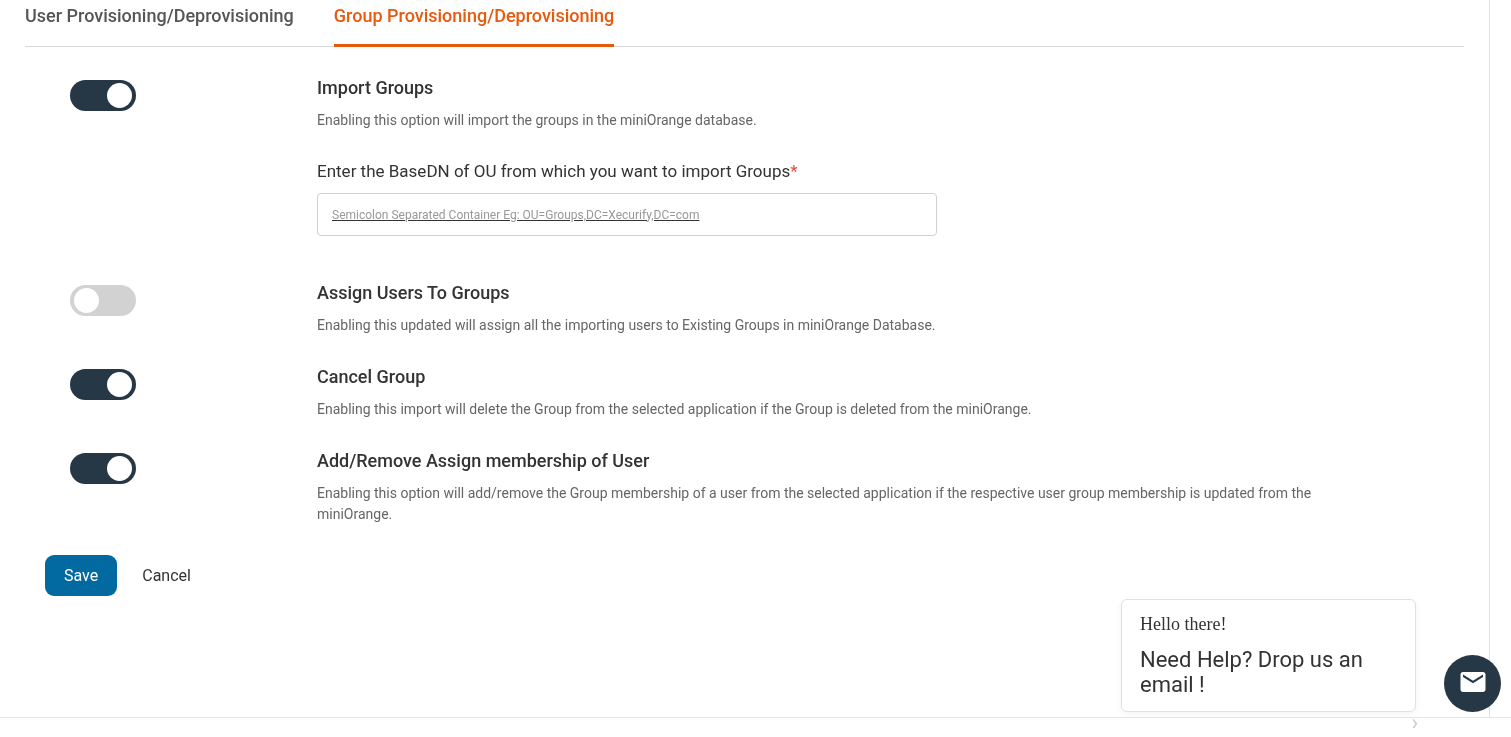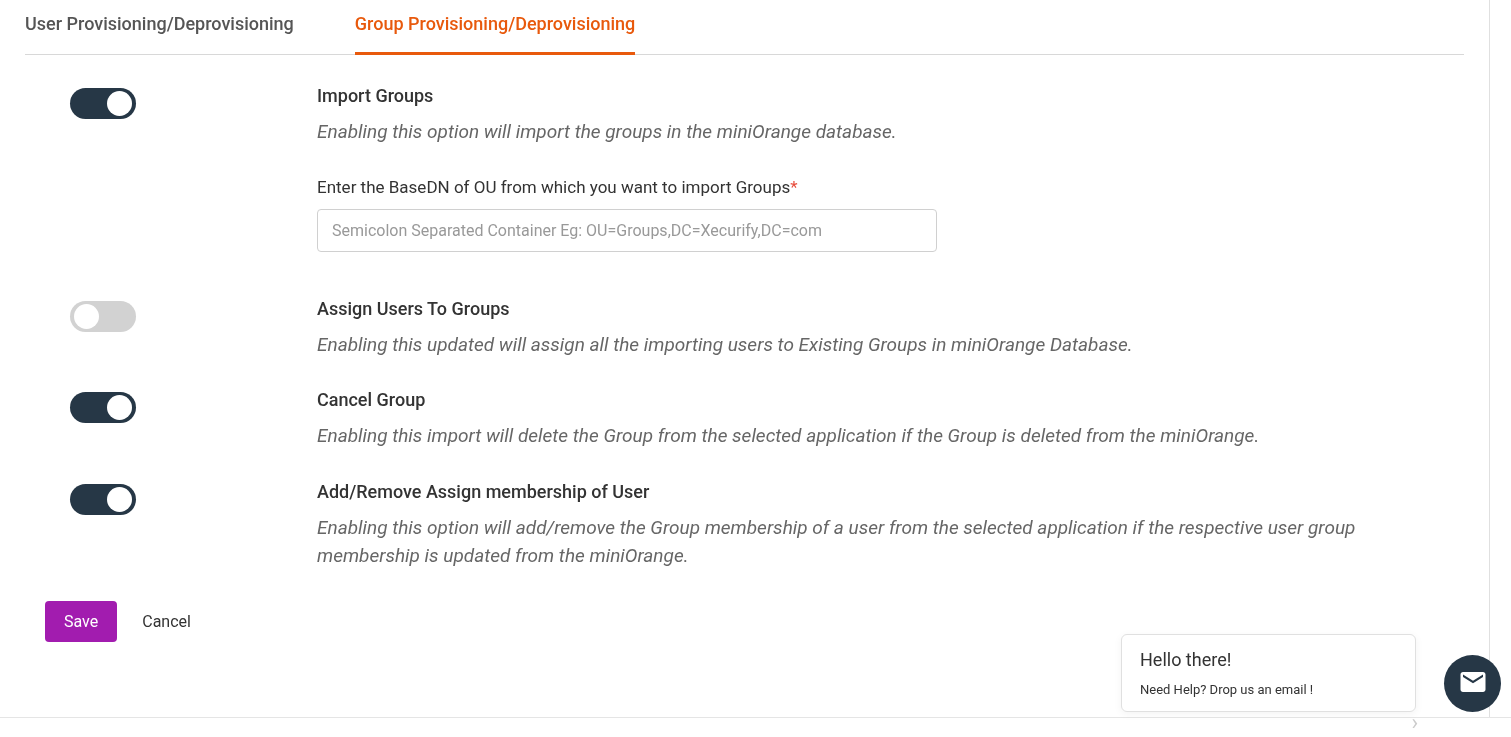--- a/index.html
+++ b/index.html
@@ -18,36 +18,35 @@
     }
     .content-area {
       padding: 0 25px;
       width: 1490px;
       border-right: 1px solid #e0e0e0;
       height: 718px;
     }
     .tabs {
       display: flex;
       border-bottom: 1px solid #d8d8d8;
-      padding-top: 12px;
+      padding-top: 4px;
       gap: 40px;
     }
     .tab {
       font-size: 18px;
       color: #555;
       padding-bottom: 18px;
       cursor: pointer;
       font-weight: 500;
       position: relative;
       top: 1px;
     }
     .tab.active {
       color: #e8590c;
       border-bottom: 3px solid #e8590c;
-      margin-left: 21px;
     }
     .sections {
       padding-top: 30px;
     }
     .row {
       display: flex;
       align-items: flex-start;
       margin-bottom: 30px;
       gap: 32px;
     }
@@ -88,59 +87,59 @@
     .toggle.off .knob {
       left: 4px;
     }
     .title {
       font-size: 18px;
       color: #333;
       font-weight: 500;
       margin-bottom: 12px;
     }
     .subtitle {
-      font-size: 19px;
+      font-size: 14px;
       color: #666;
-      font-style: italic;
       line-height: 1.5;
     }
     .field-label {
       font-size: 17px;
       color: #333;
       margin-top: 30px;
       margin-bottom: 12px;
     }
     .field-label .req {
       color: #e74c3c;
     }
     .text-input {
       width: 620px;
       height: 43px;
       border: 1px solid #d0d0d0;
       border-radius: 4px;
       padding: 0 14px;
-      font-size: 16px;
+      font-size: 12px;
       color: #333;
       font-family: inherit;
+      text-decoration: underline;
     }
     .text-input::placeholder {
       color: #999;
     }
     .button-row {
       display: flex;
       align-items: center;
       gap: 25px;
       padding-left: 20px;
       margin-top: 25px;
     }
     .save-btn {
-      background: #a21caf;
+      background: #0369a1;
       color: #fff;
       border: none;
-      border-radius: 4px;
+      border-radius: 9px;
       padding: 11px 19px;
       font-size: 16px;
       cursor: pointer;
       font-family: inherit;
     }
     .cancel-btn {
       font-size: 16px;
       color: #333;
       cursor: pointer;
     }
@@ -152,23 +151,24 @@
       border: 1px solid #e0e0e0;
       border-radius: 6px;
       background: #fff;
       padding: 14px 18px;
       box-shadow: 0 2px 8px rgba(0,0,0,0.05);
     }
     .help-line1 {
       font-size: 18px;
       color: #333;
       margin-bottom: 12px;
+      font-family: Liberation Serif, serif;
     }
     .help-line2 {
-      font-size: 13px;
+      font-size: 22px;
       color: #333;
     }
     .chat-button {
       position: absolute;
       right: 10px;
       bottom: 25px;
       width: 57px;
       height: 57px;
       border-radius: 50%;
       background: #263746;

